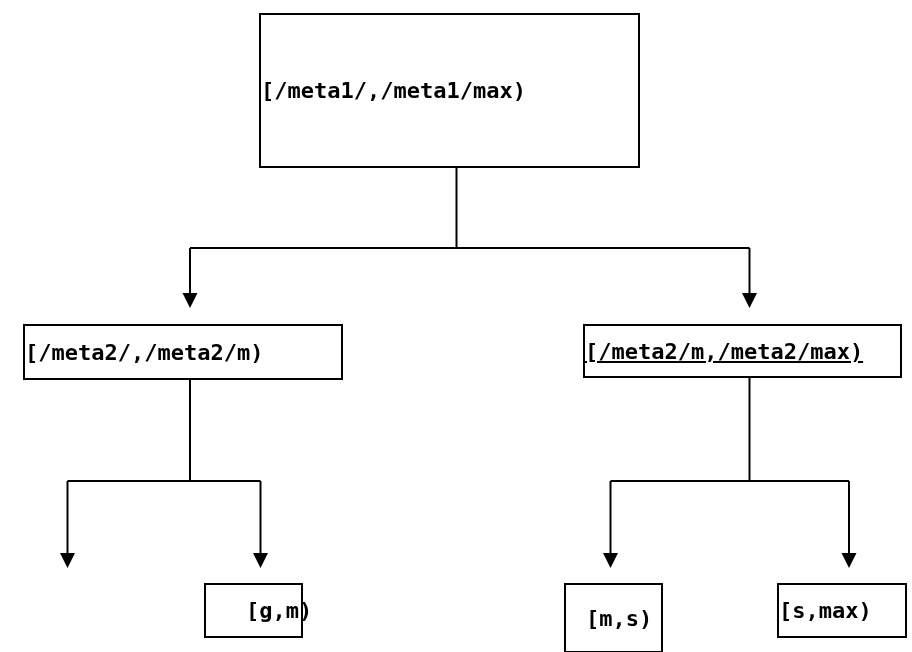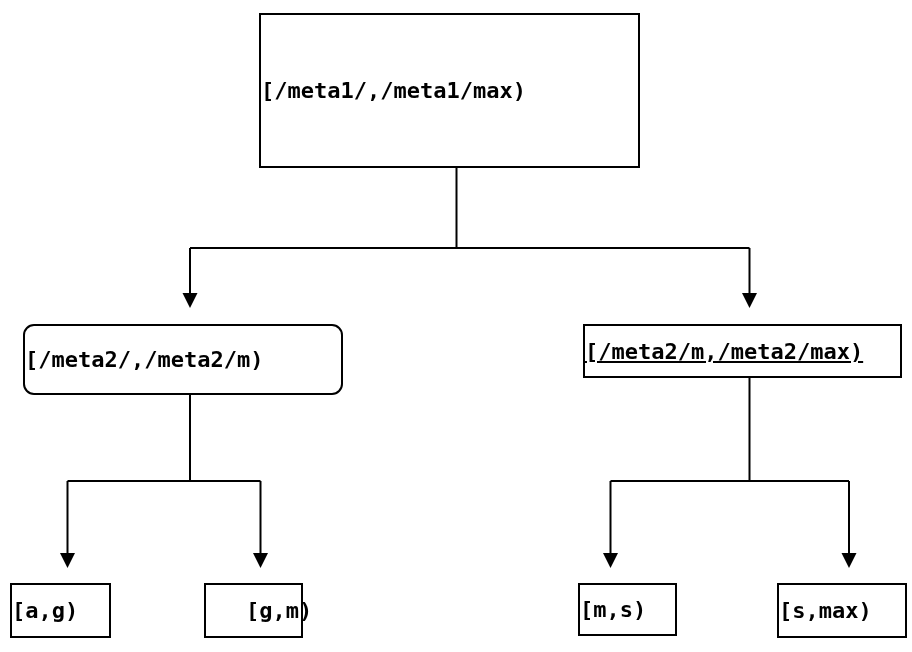--- a/index.html
+++ b/index.html
@@ -37,25 +37,25 @@
     border: 2px solid #000000;
     background: #ffffff;
     display: flex;
     align-items: center;
     font-size: 22px;
     font-weight: bold;
     color: #000000;
     white-space: nowrap;
   }
   #node-root  { left: 259px; top: 13px;  width: 381px; height: 155px; }
-  #node-left  { left: 23px;  top: 324px; width: 320px; height: 71px; border-radius: 11px; }
+  #node-left  { left: 23px;  top: 324px; width: 320px; height: 56px; }
   #node-right { left: 583px; top: 324px; width: 319px; height: 54px; text-decoration: underline; }
   #node-ll    { left: 10px;  top: 583px; width: 101px; height: 55px; }
   #node-lr    { left: 204px; top: 583px; width: 99px;  height: 55px; padding-left: 40px; }
-  #node-rl    { left: 578px; top: 583px; width: 99px;  height: 53px; }
+  #node-rl    { left: 564px; top: 583px; width: 99px;  height: 70px; padding-left: 20px; }
   #node-rr    { left: 777px; top: 583px; width: 130px; height: 55px; }
 </style>
 </head>
 <body>
 
 <div class="canvas">
 
   <svg class="connectors" viewBox="0 0 912 652" xmlns="http://www.w3.org/2000/svg">
 
     <path d="M456.5,168 L456.5,248"></path>
@@ -85,23 +85,20 @@
   </div>
 
   <div class="node" id="node-left">
     <span>[/meta2/,/meta2/m)</span>
   </div>
 
   <div class="node" id="node-right">
     <span>[/meta2/m,/meta2/max)</span>
   </div>
 
-  <div class="node" id="node-ll">
-    <span>[a,g)</span>
-  </div>
 
   <div class="node" id="node-lr">
     <span>[g,m)</span>
   </div>
 
   <div class="node" id="node-rl">
     <span>[m,s)</span>
   </div>
 
   <div class="node" id="node-rr">

